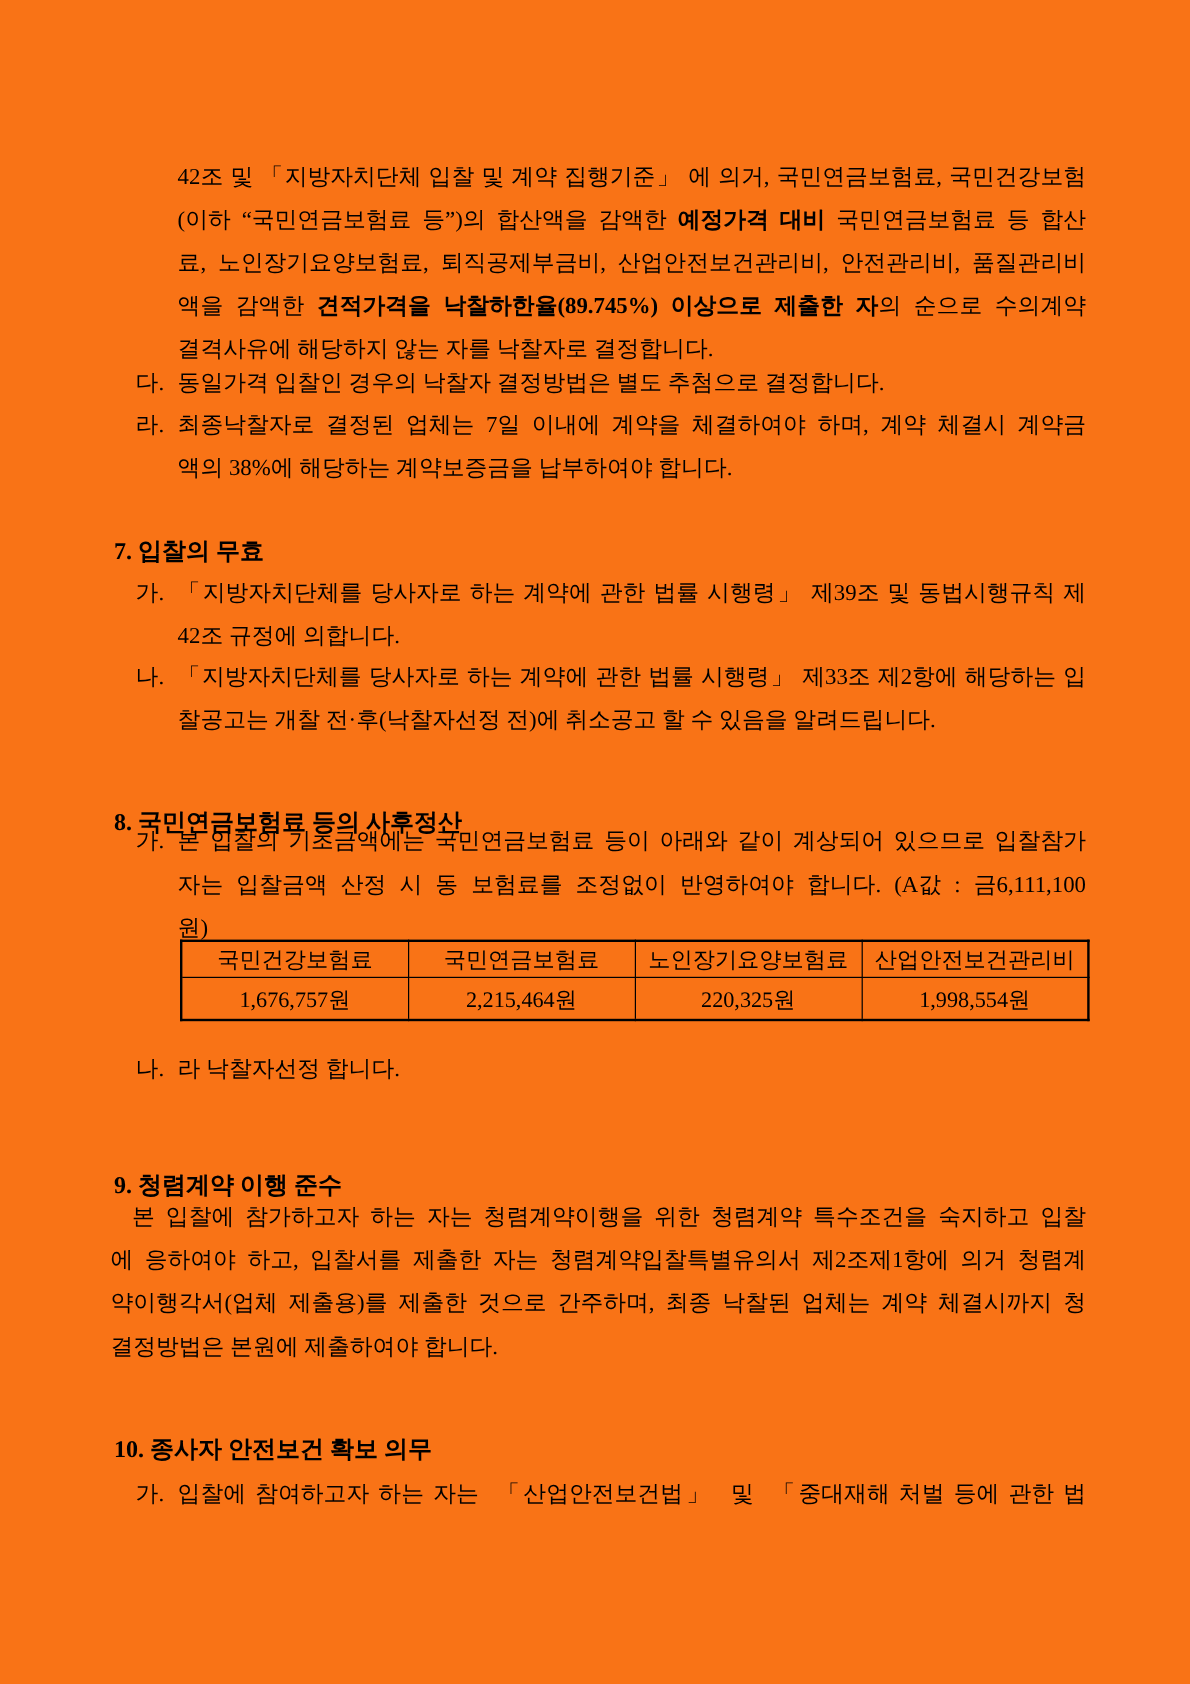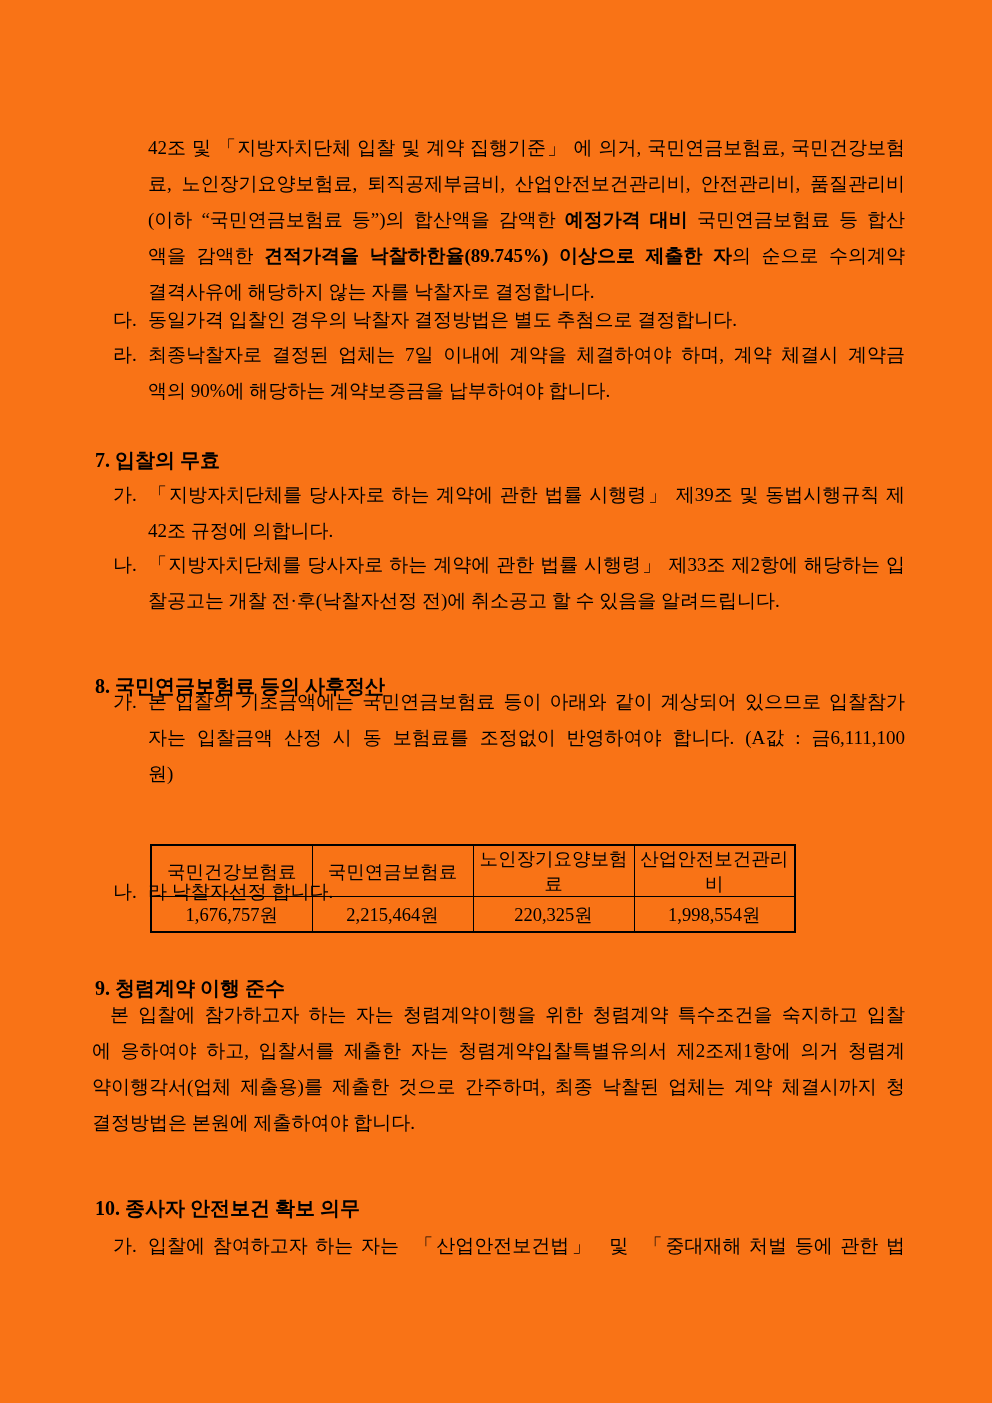--- a/index.html
+++ b/index.html
@@ -31,60 +31,60 @@
   }
   .ilines { margin-left: 35px; }
   .heading {
     position: absolute; left: 95px; width: 810px;
     font-size: 20px; font-weight: bold; line-height: 32px;
     white-space: pre;
   }
   .p9 { left: 92px; width: 813px; }
   .p9 .first { text-indent: 18px; }
   table.fee {
-    position: absolute; left: 150px; top: 844px;
-    width: 646px;
+    position: absolute; left: 150px; top: 783px;
+    width: 758px;
     border-collapse: collapse;
     table-layout: fixed;
   }
   table.fee td {
     border: 1px solid #000;
     text-align: center;
     font-size: 18.5px;
     padding: 0;
   }
   table.fee { border: 2px solid #000; }
   table.fee tr.hdr td { height: 29px; }
   table.fee tr.val td { height: 34px; }
 </style>
 </head>
 <body>
 
 <div class="page">
 
   <div class="block intro" style="top:130px">
     <div class="line just">42조 및 「지방자치단체 입찰 및 계약 집행기준」 에 의거, 국민연금보험료, 국민건강보험</div>
+    <div class="line just"><span>(이하 “국민연금보험료 등”)의 합산액을 감액한 </span><span class="b">예정가격 대비</span><span> 국민연금보험료 등 합산</span></div>
     <div class="line just">료, 노인장기요양보험료, 퇴직공제부금비, 산업안전보건관리비, 안전관리비, 품질관리비</div>
-    <div class="line just"><span>(이하 “국민연금보험료 등”)의 합산액을 감액한 </span><span class="b">예정가격 대비</span><span> 국민연금보험료 등 합산</span></div>
     <div class="line just"><span>액을 감액한 </span><span class="b">견적가격을 낙찰하한율(89.745%) 이상으로 제출한 자</span><span>의 순으로 수의계약</span></div>
     <div class="line">결격사유에 해당하지 않는 자를 낙찰자로 결정합니다.</div>
   </div>
 
   <div class="item" style="top:302px">
     <span class="ilabel">다.</span>
     <div class="ilines">
       <div class="line">동일가격 입찰인 경우의 낙찰자 결정방법은 별도 추첨으로 결정합니다.</div>
     </div>
   </div>
 
   <div class="item" style="top:337px">
     <span class="ilabel">라.</span>
     <div class="ilines">
       <div class="line just">최종낙찰자로 결정된 업체는 7일 이내에 계약을 체결하여야 하며, 계약 체결시 계약금</div>
-      <div class="line">액의 90%에 해당하는 계약보증금을 납부하여야 합니다.</div>
+      <div class="line">액의 38%에 해당하는 계약보증금을 납부하여야 합니다.</div>
     </div>
   </div>
 
   <div class="heading" style="top:444px">7. 입찰의 무효</div>
 
   <div class="item" style="top:477px">
     <span class="ilabel">가.</span>
     <div class="ilines">
       <div class="line just">「지방자치단체를 당사자로 하는 계약에 관한 법률 시행령」 제39조 및 동법시행규칙 제</div>
       <div class="line">42조 규정에 의합니다.</div>

